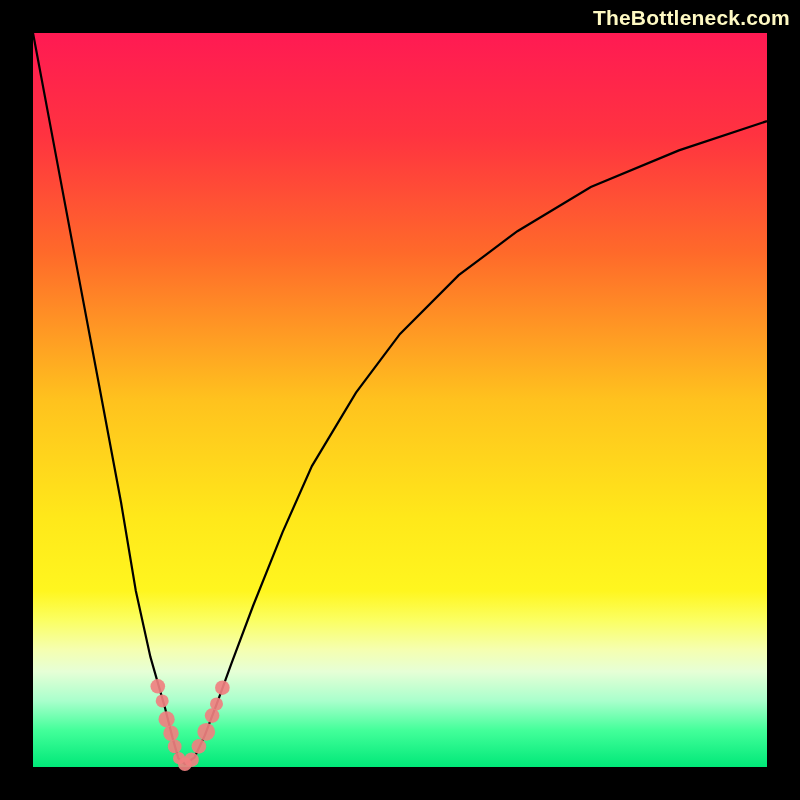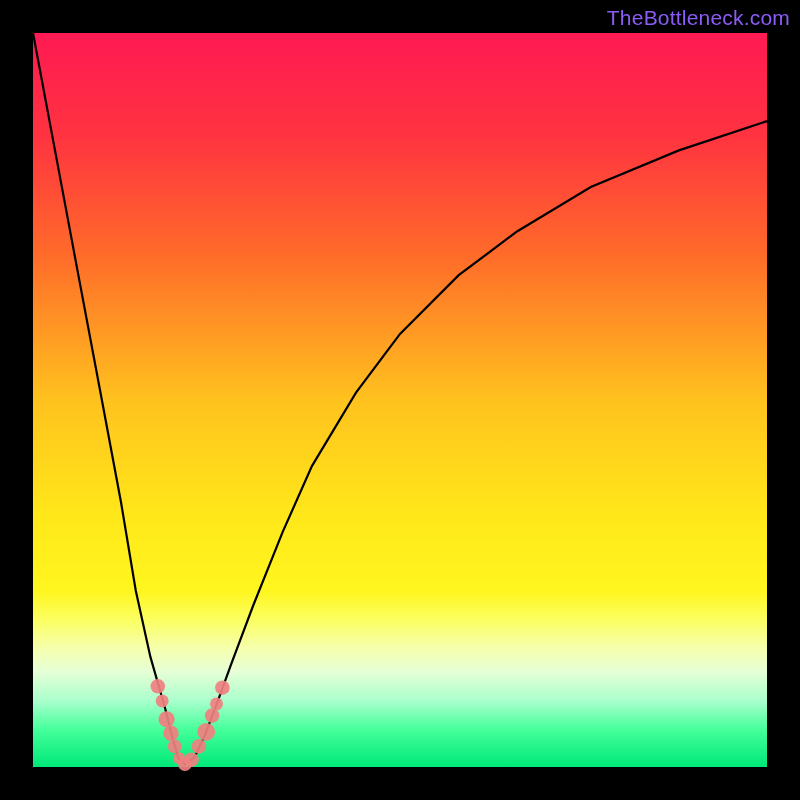--- a/index.html
+++ b/index.html
@@ -24,23 +24,23 @@
     left: 33px;
     top: 33px;
     width: 734px;
     height: 734px;
     
   }
   .watermark {
     position: absolute;
     top: 6px;
     right: 10px;
-    color: #8b5cf6;
+    color: #fef9c3;
     font-size: 21px;
-    font-weight: 400;
+    font-weight: 700;
     letter-spacing: 0.2px;
     user-select: none;
   }
   svg.curve {
     position: absolute;
     left: 0;
     top: 0;
     width: 734px;
     height: 734px;
     overflow: visible;

